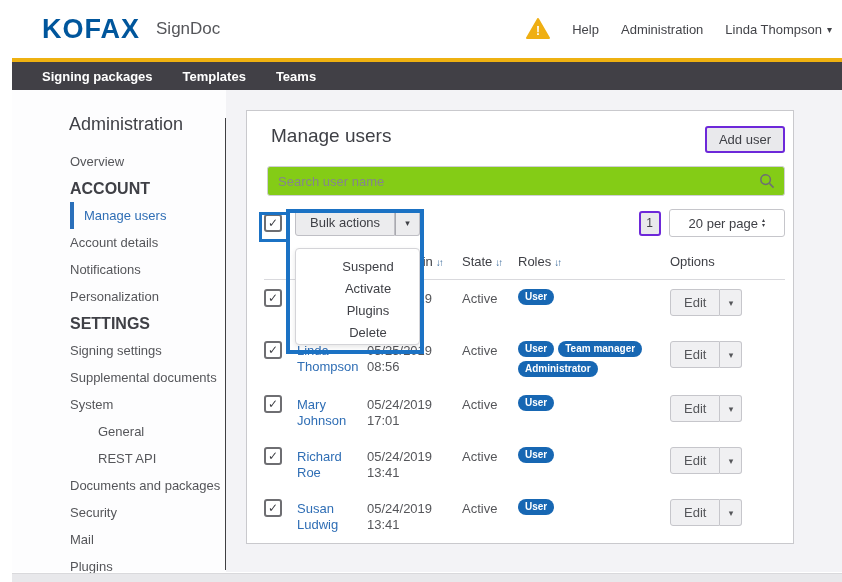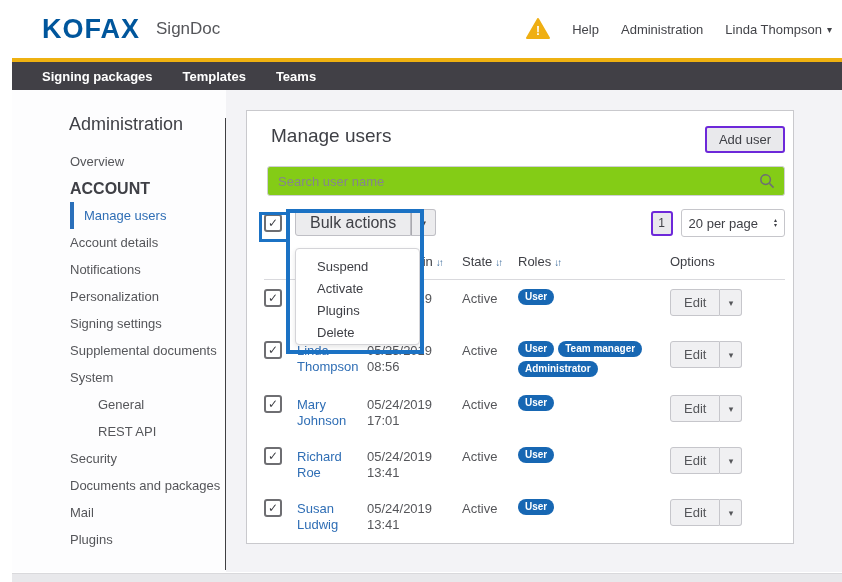--- a/index.html
+++ b/index.html
@@ -41,43 +41,43 @@
   .add-user { padding:4px 12px; margin-top:1px; }
 
   .search-wrap { position:relative; margin:13px 8px 0 20px; }
   .search-input { width:100%; height:30px; border:1px solid #cfcfd4; border-radius:3px; font-size:13px; padding:0 34px 0 10px; color:#3f4046; font-family:inherit; background:#84cc16; }
   .search-input::placeholder { color:#85858c; }
   .search-icon { position:absolute; right:10px; top:7px; }
 
   .toolbar { position:relative; margin-top:12px; height:30px; padding:0 8px 0 17px; display:flex; align-items:center; }
   .row-checkbox, .hd-checkbox { width:18px; height:18px; border:2px solid #6e6e72; border-radius:3px; background:#fff; display:flex; align-items:center; justify-content:center; font-size:12px; font-weight:bold; color:#3f4046; cursor:pointer; }
   .bulk-btn { position:absolute; left:48px; top:1px; display:flex; height:27px; }
-  .bulk-main { padding:0 14px; font-size:16px; display:flex; align-items:center; border-radius:3px 0 0 3px; background:#ececee; border:1px solid #bfbfc5; }
+  .bulk-main { padding:0 14px; font-size:13px; display:flex; align-items:center; border-radius:3px 0 0 3px; background:#ececee; border:1px solid #bfbfc5; }
   .bulk-caret { width:25px; display:flex; align-items:center; justify-content:center; border:1px solid #bfbfc5; border-left:1px solid #a9a9af; border-radius:0 3px 3px 0; background:#ececee; font-size:9px; cursor:pointer; }
   .pager { margin-left:auto; display:flex; align-items:center; gap:8px; }
   .page-btn { width:22px; height:25px; font-size:12px; }
-  .per-page { height:28px; background:#fff; border:1px solid #c6c6cb; border-radius:3px; display:flex; align-items:center; padding:0 7px; font-size:13px; gap:16px; cursor:pointer; }
+  .per-page { height:28px; background:#fff; border:1px solid #c6c6cb; border-radius:3px; display:flex; align-items:center; padding:0 19px; font-size:13px; gap:4px; cursor:pointer; }
   .updown { display:flex; flex-direction:column; font-size:6px; line-height:5px; color:#3f4046; }
 
   
   .tbl { margin-top:10px; padding:0 8px 0 17px; position:relative; }
   .tbl-grid { display:grid; grid-template-columns:33px 70px 95px 56px 152px 1fr; align-items:start; }
   .tbl-head { padding:6px 0 10px 0; font-size:13px; color:#3f4046; border-bottom:1px solid #d9d9dd; }
   .sort { font-size:10px; color:#3a6a9b; letter-spacing:-2px; margin-left:3px; }
   .tbl-row { padding:9px 0; font-size:13px; color:#55565a; }
   .cell-name { color:#2f6eb5; line-height:16px; cursor:pointer; padding-top:2px; }
   .cell-date, .cell-state { line-height:16px; padding-top:2px; }
   .cell-roles { display:flex; flex-wrap:wrap; gap:4px; padding-right:14px; }
   .badge { background:#1767b3; color:#fff; font-size:10px; font-weight:bold; padding:2px 7px; border-radius:9px; line-height:12px; white-space:nowrap; }
   .edit-split { display:flex; height:27px; width:fit-content;border-radius:6px; }
   .edit-main { padding:0 13px; display:flex; align-items:center; font-size:13px; background:#f0f0f2; border:1px solid #c6c6cb; border-radius:3px 0 0 3px; cursor:pointer; }
   .edit-caret { width:22px; display:flex; align-items:center; justify-content:center; font-size:9px; background:#f0f0f2; border:1px solid #c6c6cb; border-left:none; border-radius:0 3px 3px 0; cursor:pointer; }
 
   
-  .bulk-menu { position:absolute; left:48px; top:137px; width:125px; height:97px; background:#fff; border:1px solid #d4d4d8; border-radius:4px; box-shadow:0 2px 5px rgba(0,0,0,.1); z-index:5; padding-top:7px; }
+  .bulk-menu { position:absolute; left:48px; top:137px; width:125px; height:97px; background:#fff; border:1px solid #d4d4d8; border-radius:4px; box-shadow:0 2px 5px rgba(0,0,0,.1); z-index:5; padding-top:7px;text-align:center; }
   .bulk-menu .mi { padding-left:21px; height:22px; line-height:22px; font-size:13px; color:#3f4046; cursor:pointer; }
   .anno { position:absolute; border-style:solid; border-color:#1b72c4; pointer-events:none; z-index:6; }
   .anno-big { left:39px; top:98px; width:138px; height:145px; border-width:4px; }
   .anno-small { left:12px; top:101px; width:30px; height:30px; border-width:3px; }
 
   .bottom-strip { position:absolute; left:0; bottom:0; width:842px; height:9px; background:#e8e8eb; border-top:1px solid #d9d9dc; }
 </style>
 </head>
 <body>
 
@@ -112,27 +112,28 @@
 
     <div class="sidebar">
       <div class="sb-title">Administration</div>
       <ul class="sb-list">
         <li>Overview</li>
         <li class="section">ACCOUNT</li>
         <li class="active">Manage users</li>
         <li>Account details</li>
         <li>Notifications</li>
         <li>Personalization</li>
+        <li class="section">SETTINGS</li>
         <li>Signing settings</li>
         <li>Supplemental documents</li>
         <li>System</li>
         <li class="subitem">General</li>
         <li class="subitem">REST API</li>
+        <li>Documents and packages</li>
         <li>Security</li>
-        <li>Documents and packages</li>
         <li>Mail</li>
         <li>Plugins</li>
       </ul>
     </div>
     <div class="sidebar-divider"></div>
 
     <div class="main">
       <div class="card">
 
         <div class="card-head">

